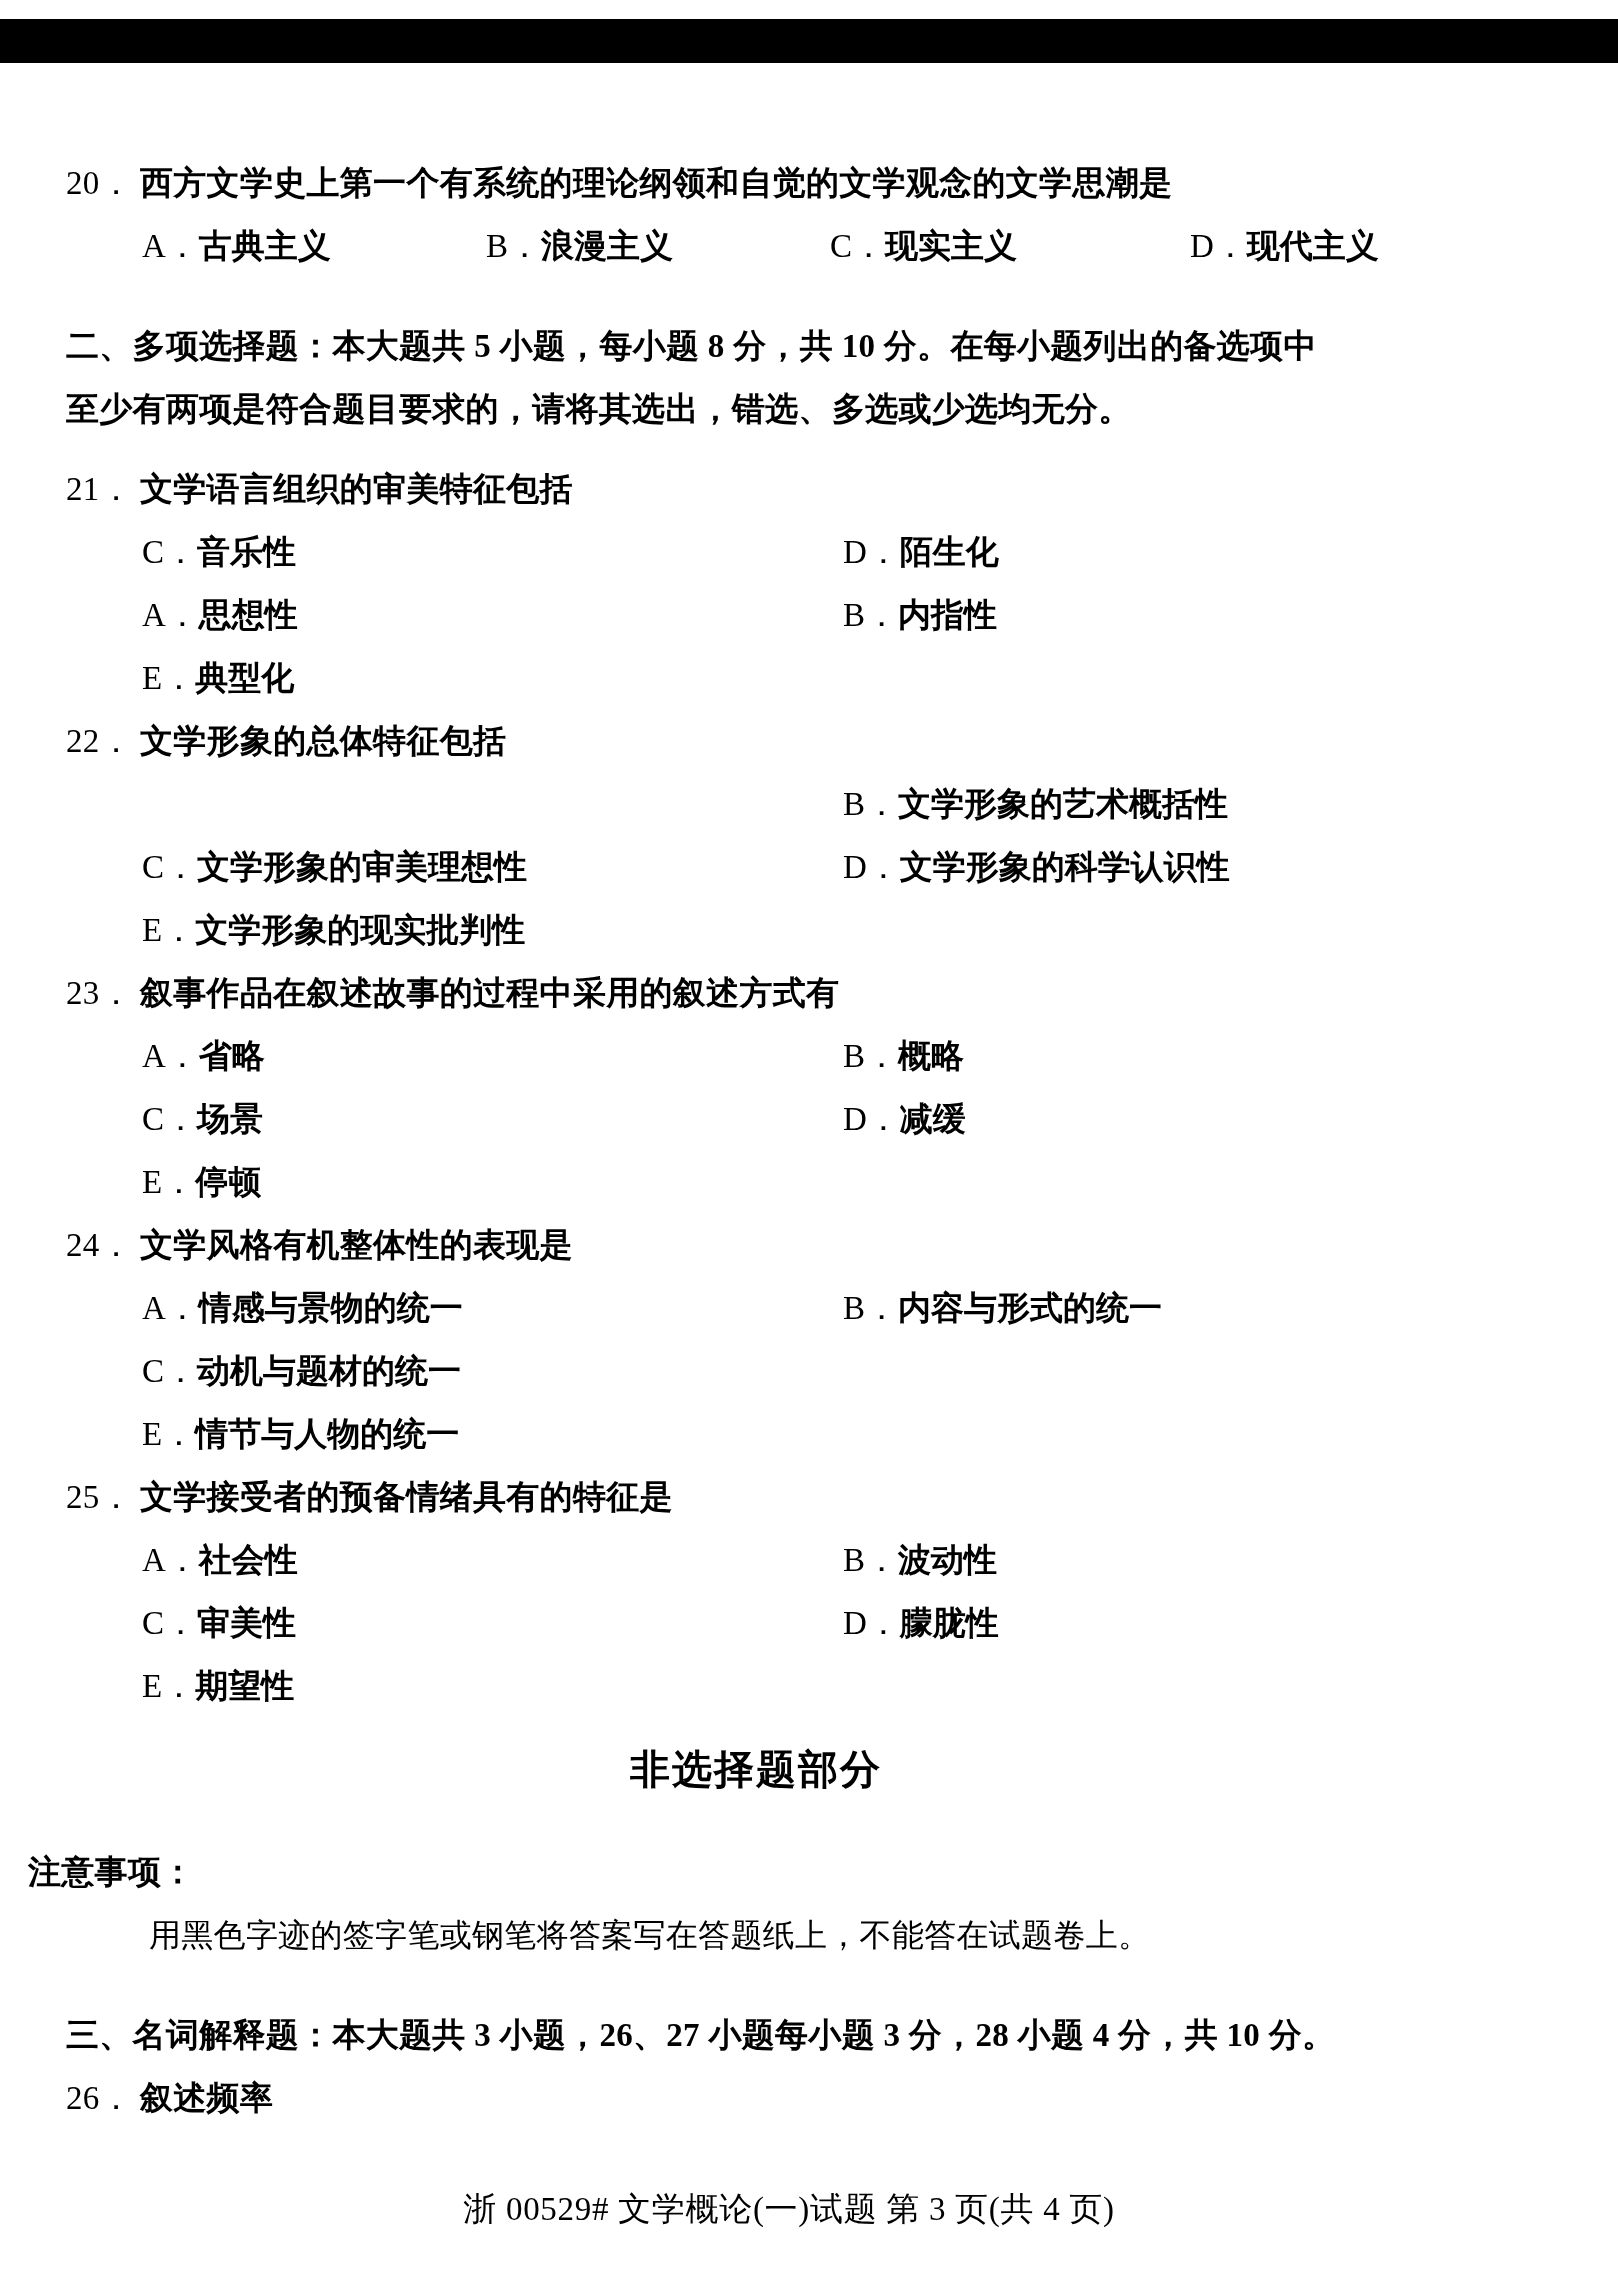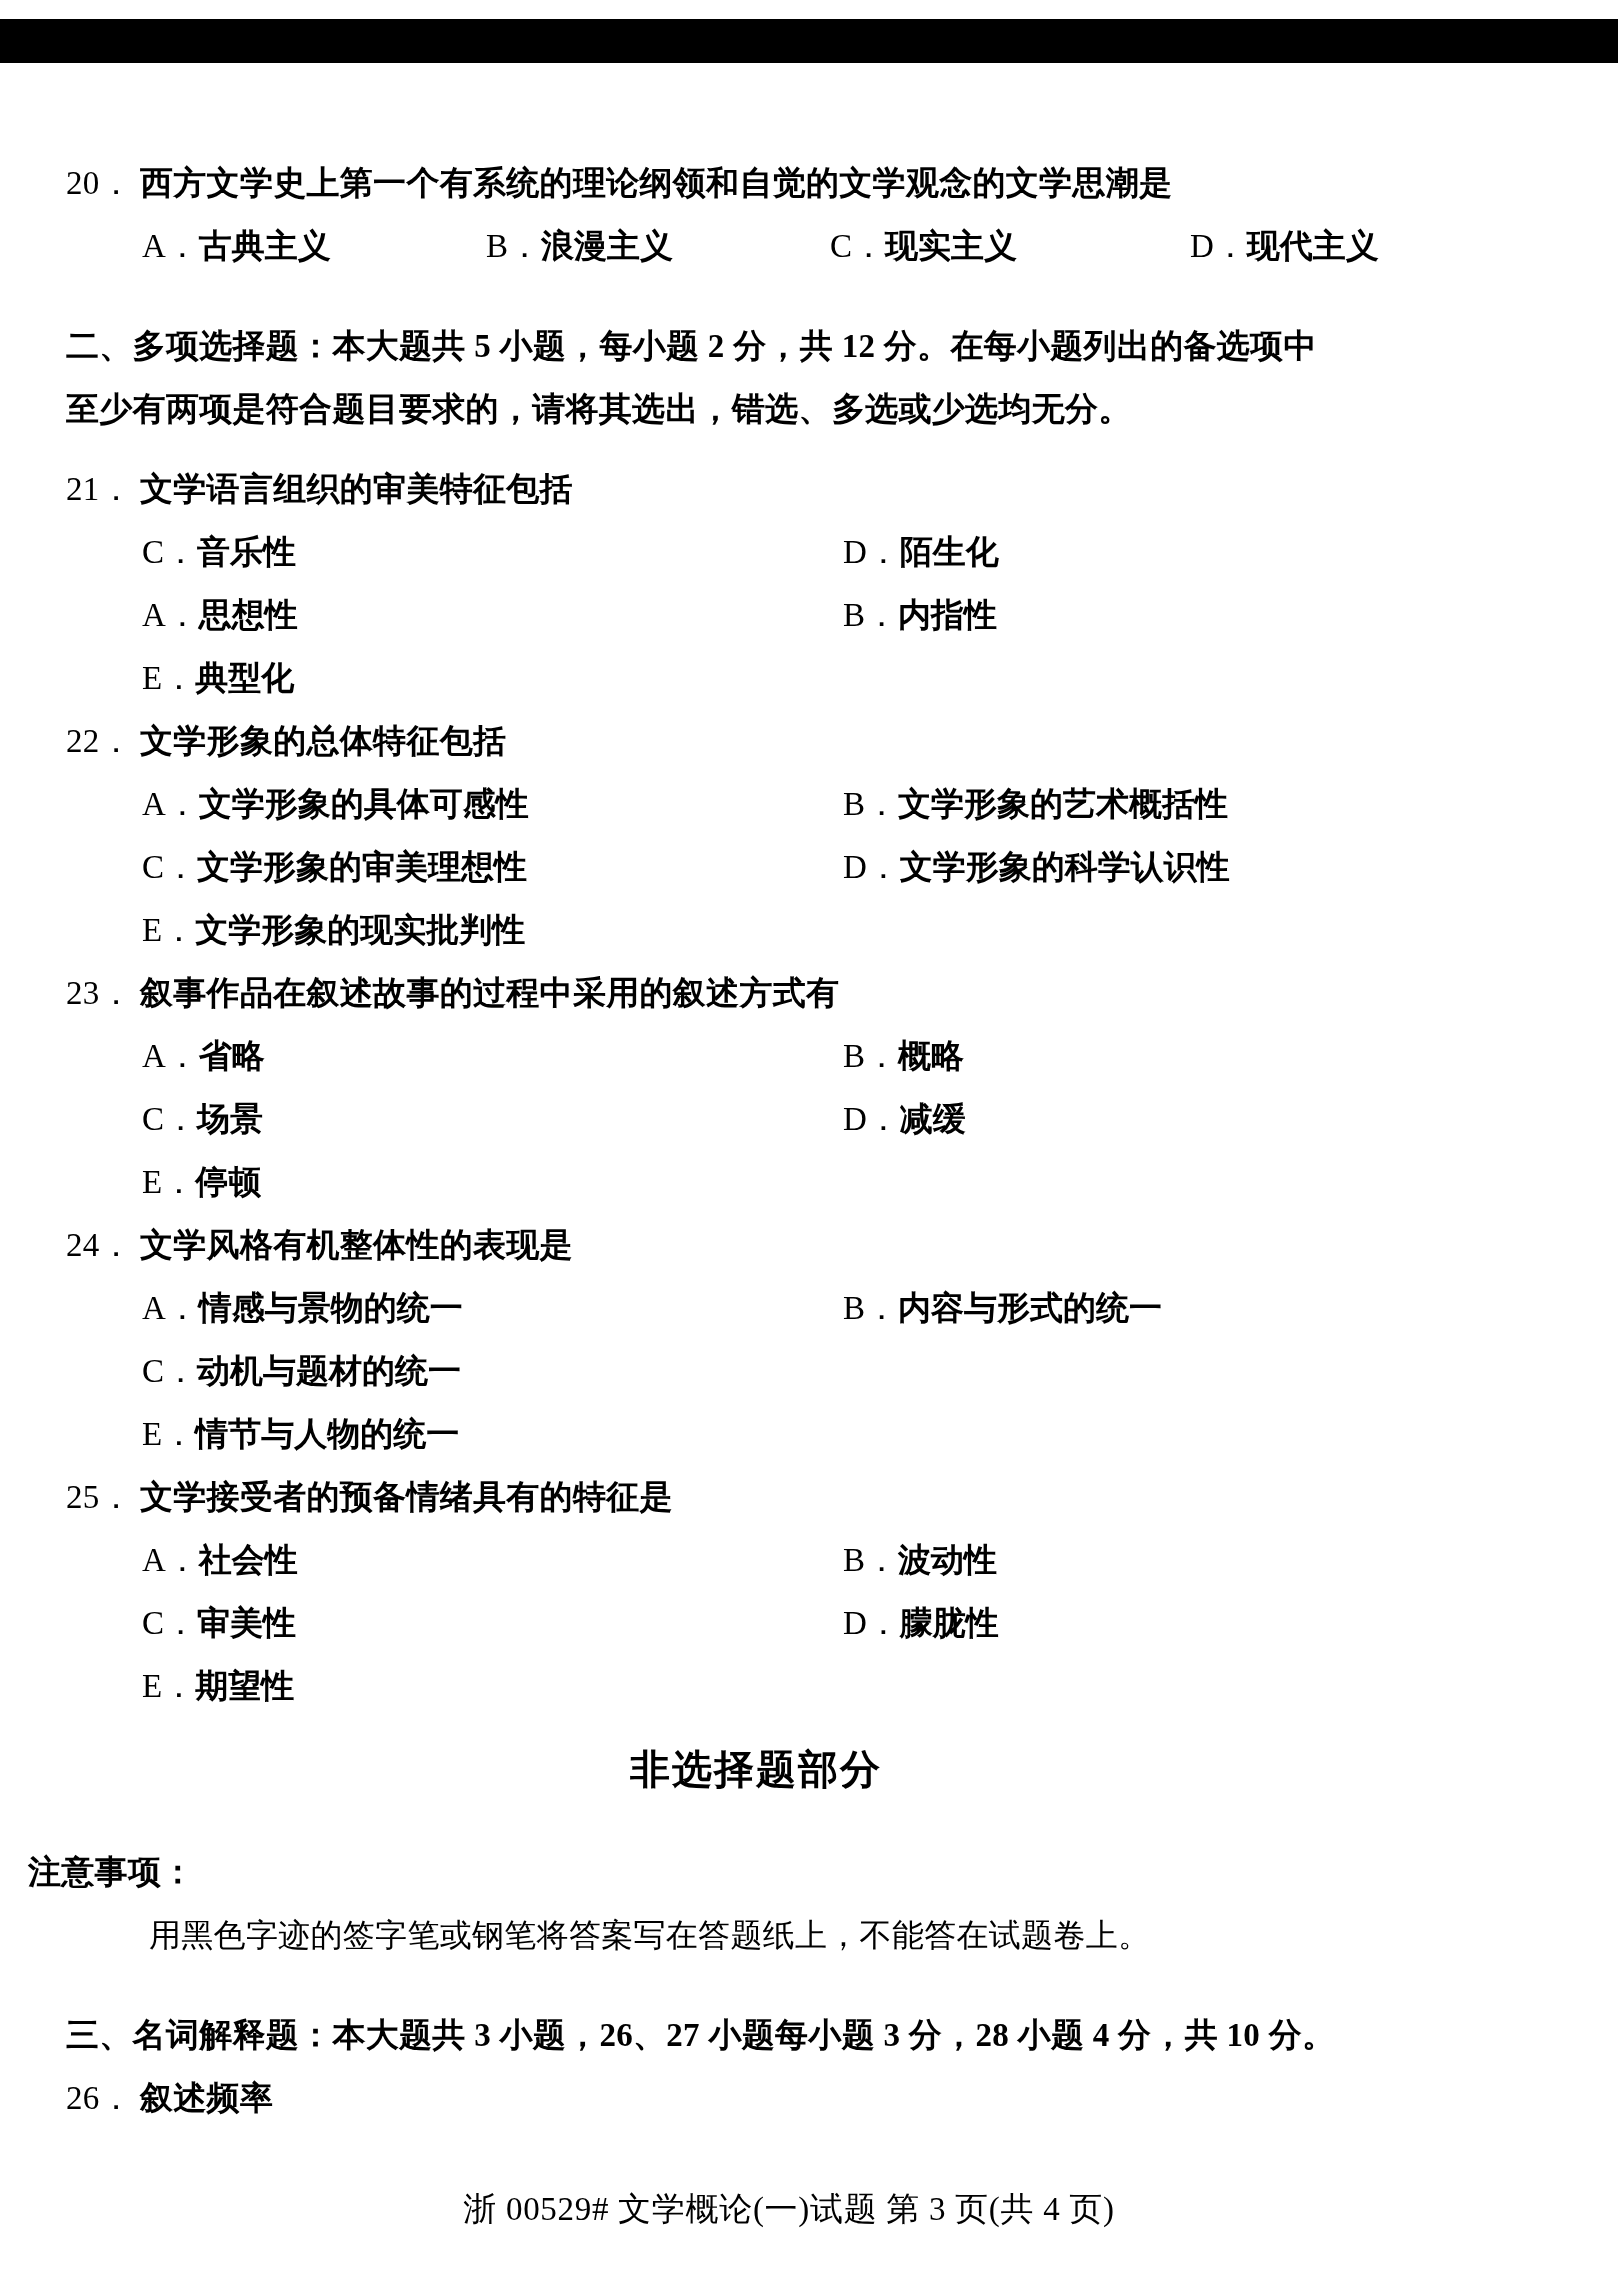--- a/index.html
+++ b/index.html
@@ -158,21 +158,21 @@
     <div class="opt-row">
       <span class="opt q20-a"><span class="lbl">A．</span><span class="val">古典主义</span></span>
       <span class="opt q20-b"><span class="lbl">B．</span><span class="val">浪漫主义</span></span>
       <span class="opt q20-c"><span class="lbl">C．</span><span class="val">现实主义</span></span>
       <span class="opt q20-d"><span class="lbl">D．</span><span class="val">现代主义</span></span>
     </div>
 
     <div class="spacer-md"></div>
 
     <div class="section-head">
-      <span class="sh-num">二、</span><span class="sh-body">多项选择题：本大题共 5 小题，每小题 2 分，共 12 分。在每小题列出的备选项中</span>
+      <span class="sh-num">二、</span><span class="sh-body">多项选择题：本大题共 5 小题，每小题 8 分，共 10 分。在每小题列出的备选项中</span>
     </div>
     <div class="section-head indent-cont">
       <span>至少有两项是符合题目要求的，请将其选出，错选、多选或少选均无分。</span>
     </div>
 
     <div class="spacer-sm"></div>
 
     <div class="q-line">
       <span class="q-num">21．</span><span class="q-text">文学语言组织的审美特征包括</span>
     </div>
@@ -185,21 +185,20 @@
       <span class="opt col-b"><span class="lbl">B．</span><span class="val">内指性</span></span>
     </div>
     <div class="opt-row">
       <span class="opt col-a"><span class="lbl">E．</span><span class="val">典型化</span></span>
     </div>
 
     <div class="q-line">
       <span class="q-num">22．</span><span class="q-text">文学形象的总体特征包括</span>
     </div>
     <div class="opt-row">
-      <span class="opt col-a"><span class="lbl">A．</span><span class="val">文学形象的具体可感性</span></span>
       <span class="opt col-b"><span class="lbl">B．</span><span class="val">文学形象的艺术概括性</span></span>
     </div>
     <div class="opt-row">
       <span class="opt col-a"><span class="lbl">C．</span><span class="val">文学形象的审美理想性</span></span>
       <span class="opt col-b"><span class="lbl">D．</span><span class="val">文学形象的科学认识性</span></span>
     </div>
     <div class="opt-row">
       <span class="opt col-a"><span class="lbl">E．</span><span class="val">文学形象的现实批判性</span></span>
     </div>
 

